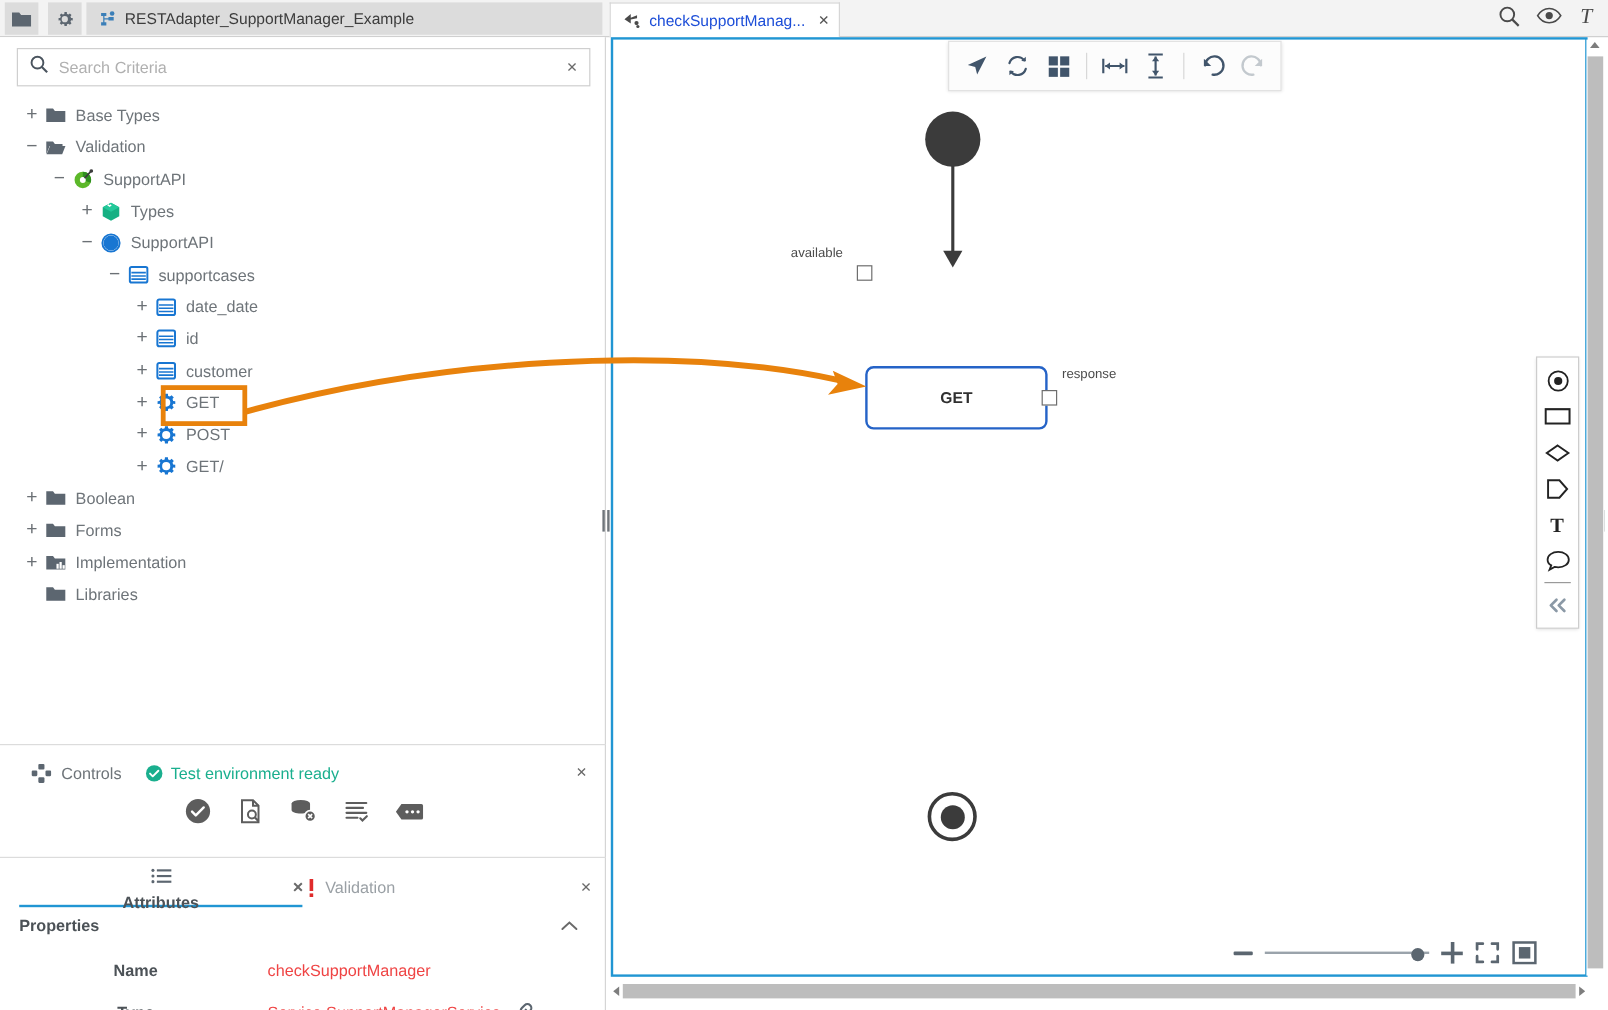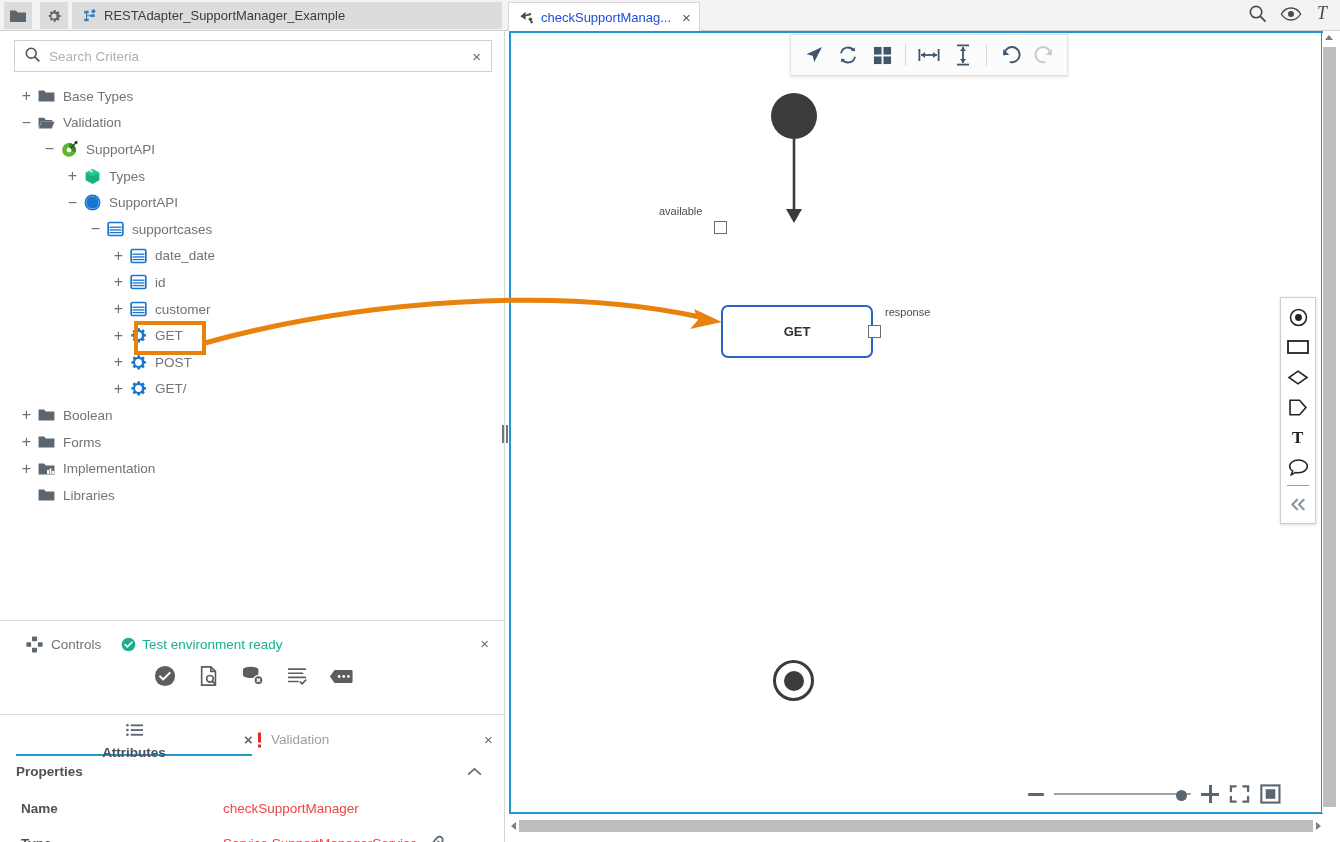--- a/index.html
+++ b/index.html
@@ -48,21 +48,21 @@
 
   
   .attr-tabs { position:absolute; left:0; top:692px; width:505px; height:33px; }
   .attr-tab { position:absolute; top:0; height:33px; display:flex; align-items:center; gap:8px; font-size:13.5px; }
   .attr-tab.active { left:16px; width:236px; border-bottom:2px solid #2196d3; color:#4c5257; font-weight:bold;flex-direction:column; }
   .attr-tab.inactive { left:256px; width:236px; color:#9aa0a5; }
   .attr-x { position:absolute; font-size:15px; color:#6a6a6a; cursor:pointer; top:8px; }
   .props-head { position:absolute; left:16px; top:733px; font-size:13.5px; font-weight:bold; color:#4c5257; }
   .props-collapse { position:absolute; right:22px; top:733px; color:#6a6a6a; font-size:13px; cursor:pointer; }
   .proprow { position:absolute; left:0; width:505px; display:flex; align-items:center; font-size:13.5px; }
-  .proplabel { width:205px; text-align:left; color:#4c5257; font-weight:bold;padding-left:21px; }
+  .proplabel { width:205px; text-align:center; color:#4c5257; font-weight:bold;padding-left:21px; }
   .propval { padding-left:18px; color:#ef4444; }
 
   
   .splitter-left { position:absolute; left:500px; top:420px; width:10px; height:28px; display:flex; align-items:center; justify-content:center; gap:2px; cursor:col-resize; }
   .sp-bar { width:2px; height:18px; background:#6f757b; }
   .splitter-right { position:absolute; left:1329px; top:420px; width:10px; height:28px; display:flex; align-items:center; justify-content:center; gap:2px; cursor:col-resize; }
 
   
   .canvaswrap { position:absolute; left:509px; top:31px; width:814px; height:783px; border:2px solid #2196d3; background:#fff; }
   .canvas { position:absolute; inset:0; overflow:hidden; }

